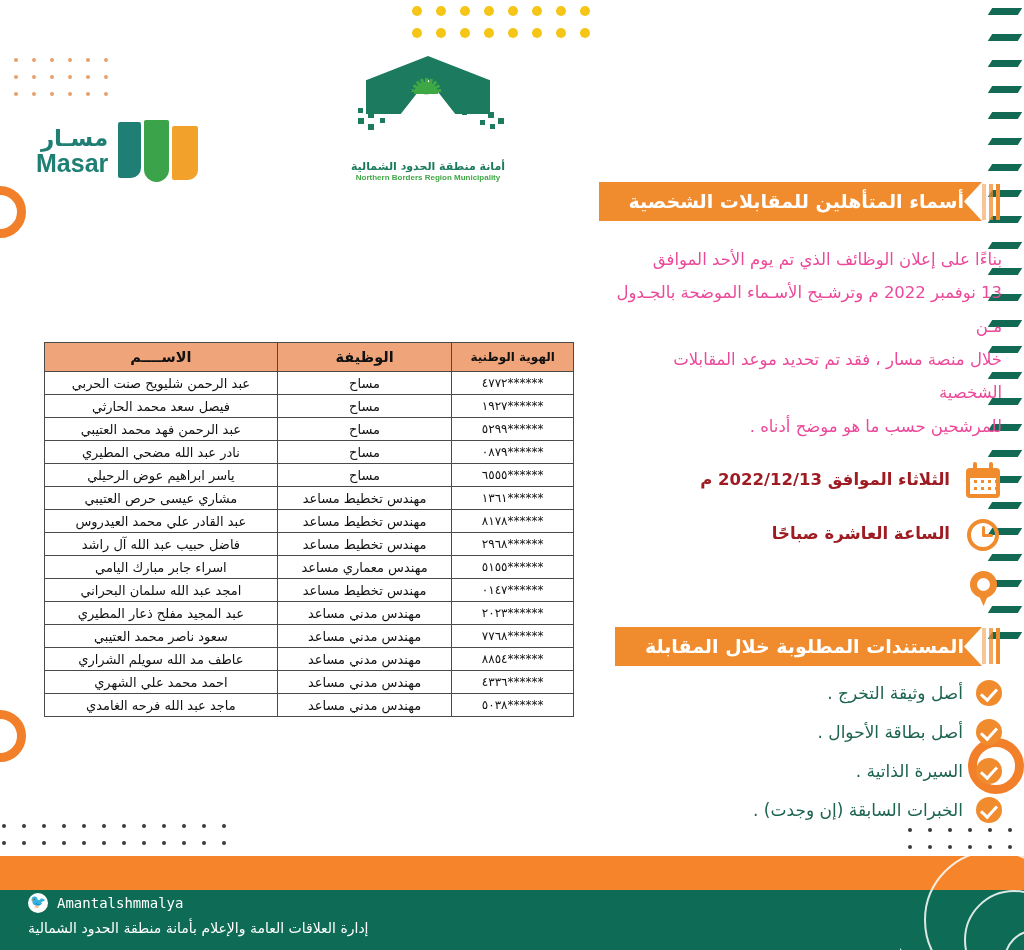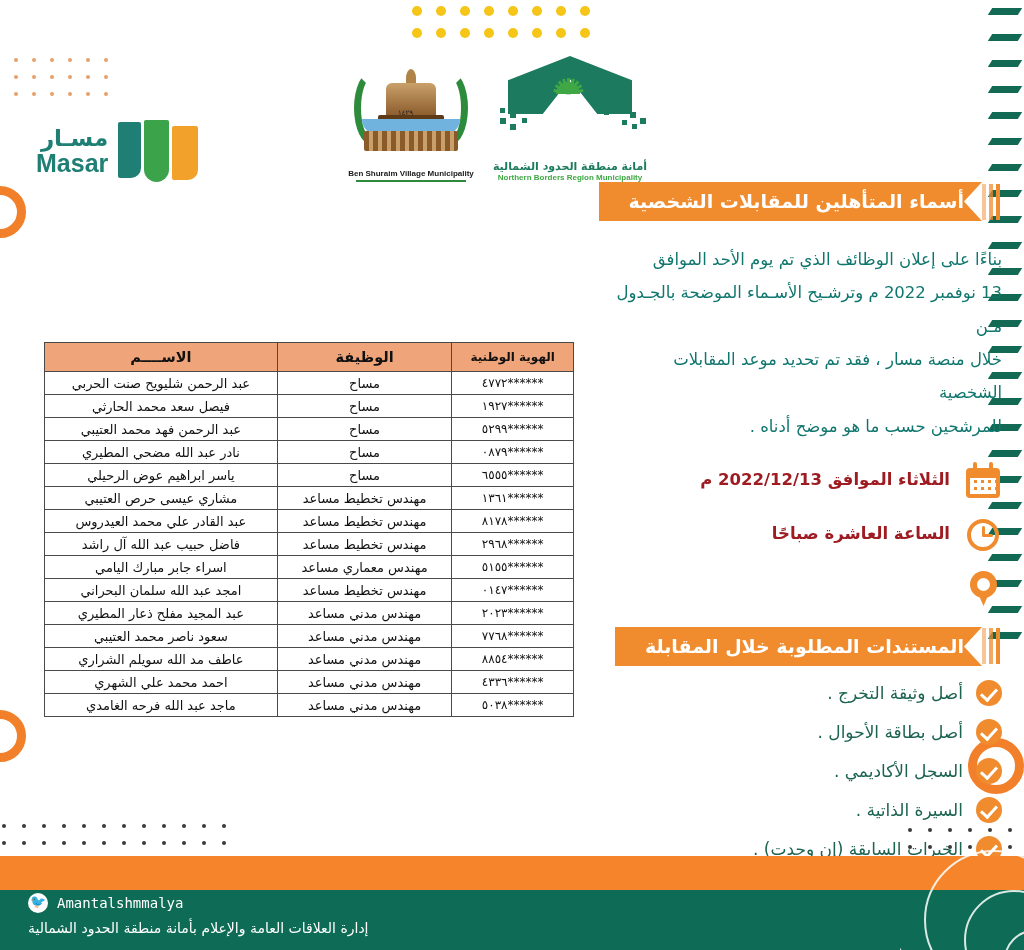--- a/index.html
+++ b/index.html
@@ -150,21 +150,21 @@
   .banner {
     background: #F08B2E; color: #ffffff;
     font-size: 19px; font-weight: bold;
     padding: 8px 18px 9px 30px;
     clip-path: polygon(0 0, 100% 0, calc(100% - 18px) 50%, 100% 100%, 0 100%);
     white-space: nowrap;
   }
 
   #intro {
     margin-top: 22px;
-    color: #0f766e;
+    color: #ec4899;
     font-size: 16.5px;
     line-height: 2.02;
     text-align: right;
     direction: rtl;
   }
 
   #meetinfo { margin-top: 18px; }
   .inforow {
     display: flex; align-items: center; justify-content: flex-start;
     gap: 14px; margin-bottom: 16px; direction: rtl;
@@ -413,34 +413,20 @@
             <div class="pix" style="left: 140px; top: 18px; width: 6px; height: 6px;"></div>
             <div class="pix" style="left: 122px; top: 20px; width: 5px; height: 5px;"></div>
             <div class="pix" style="left: 132px; top: 24px; width: 5px; height: 5px;"></div>
             <div class="pix" style="left: 104px; top: 10px; width: 5px; height: 5px;"></div>
           </div>
       </div>
       <div id="nb-ar">أمانة منطقة الحدود الشمالية</div>
       <div id="nb-en">Northern Borders Region Municipality</div>
     </div>
 
-    <div class="logo-block">
-      <div id="crest">
-        <div id="crest-wreath-l"></div>
-        <div id="crest-wreath-r"></div>
-        <div id="crest-spout"></div>
-        <div id="crest-pot"></div>
-        <div id="crest-year">١٤٢٩</div>
-        <div id="crest-base"></div>
-        <div id="crest-swoosh"></div>
-        <div id="crest-city"></div>
-      </div>
-      <div id="crest-caption">Ben Shuraim Village Municipality</div>
-      <div id="crest-rule"></div>
-    </div>
   </div>
 
   <div id="right-col">
 
     <div class="banner-wrap">
       <div class="banner-bars">
           <span></span>
           <span></span>
           <span></span>
         </div>
@@ -493,24 +479,20 @@
     </div>
 
     <div id="docs-list">
       <div class="docrow">
         <div class="check"></div>
         <div class="doctext">أصل وثيقة التخرج .</div>
       </div>
       <div class="docrow">
         <div class="check"></div>
         <div class="doctext">أصل بطاقة الأحوال .</div>
-      </div>
-      <div class="docrow">
-        <div class="check"></div>
-        <div class="doctext">السجل الأكاديمي .</div>
       </div>
       <div class="docrow">
         <div class="check"></div>
         <div class="doctext">السيرة الذاتية .</div>
       </div>
       <div class="docrow">
         <div class="check"></div>
         <div class="doctext">الخبرات السابقة (إن وجدت) .</div>
       </div>
     </div>

